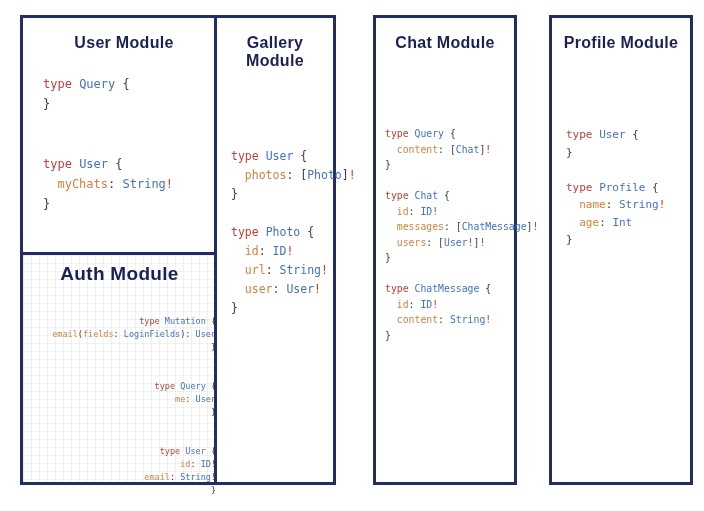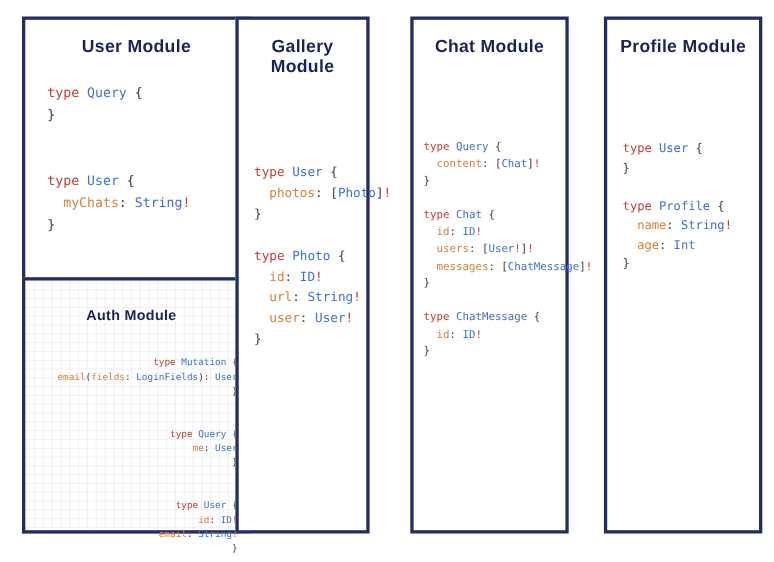--- a/index.html
+++ b/index.html
@@ -36,21 +36,21 @@
   .p-profile .code { margin-top:74px; padding-left:14px; font-size:11px;   line-height:17.5px; }
 
   .auth-box {
     position:absolute; left:-3px; right:6px; top:234px; bottom:-3px;
     border:3px solid var(--panel-border); background-color:#fff;
     background-image:
       linear-gradient(to right,  rgba(205,210,226,0.30) 1px, transparent 1px),
       linear-gradient(to bottom, rgba(205,210,226,0.30) 1px, transparent 1px);
     background-size:8px 8px;
   }
-  .auth-box .panel-title { margin-top:24px; font-size:13px; }
+  .auth-box .panel-title { margin-top:8px; font-size:19px; }
   .auth-box .code { margin-top:30px; padding-left:2px; font-size:8.5px; line-height:13px;text-align:right; }
 
   .tk-k { color:var(--kw); }
   .tk-t { color:var(--ty); }
   .tk-f { color:var(--fl); }
   .tk-p { color:var(--pu); }
   .tk-b { color:var(--bang); }
 </style>
 </head>
 <body>
@@ -104,26 +104,27 @@
 
 <div class="panel p-chat">
   <div class="panel-title">Chat Module</div>
   <div class="code">
       <div class="code-line"><span class="tk-k">type </span><span class="tk-t">Query </span><span class="tk-p">{</span></div>
       <div class="code-line"><span class="tk-f">  content</span><span class="tk-p">: [</span><span class="tk-t">Chat</span><span class="tk-p">]</span><span class="tk-b">!</span></div>
       <div class="code-line"><span class="tk-p">}</span></div>
       <div class="code-line">&nbsp;</div>
       <div class="code-line"><span class="tk-k">type </span><span class="tk-t">Chat </span><span class="tk-p">{</span></div>
       <div class="code-line"><span class="tk-f">  id</span><span class="tk-p">: </span><span class="tk-t">ID</span><span class="tk-b">!</span></div>
+      <div class="code-line"><span class="tk-f">  messages</span><span class="tk-p">: [</span><span class="tk-t">ChatMessage</span><span class="tk-p">]</span><span class="tk-b">!</span></div>
       <div class="code-line"><span class="tk-f">  users</span><span class="tk-p">: [</span><span class="tk-t">User</span><span class="tk-b">!</span><span class="tk-p">]</span><span class="tk-b">!</span></div>
-      <div class="code-line"><span class="tk-f">  messages</span><span class="tk-p">: [</span><span class="tk-t">ChatMessage</span><span class="tk-p">]</span><span class="tk-b">!</span></div>
       <div class="code-line"><span class="tk-p">}</span></div>
       <div class="code-line">&nbsp;</div>
       <div class="code-line"><span class="tk-k">type </span><span class="tk-t">ChatMessage </span><span class="tk-p">{</span></div>
       <div class="code-line"><span class="tk-f">  id</span><span class="tk-p">: </span><span class="tk-t">ID</span><span class="tk-b">!</span></div>
+      <div class="code-line"><span class="tk-f">  content</span><span class="tk-p">: </span><span class="tk-t">String</span><span class="tk-b">!</span></div>
       <div class="code-line"><span class="tk-p">}</span></div>
     </div>
 </div>
 
 <div class="panel p-profile">
   <div class="panel-title">Profile Module</div>
   <div class="code">
       <div class="code-line"><span class="tk-k">type </span><span class="tk-t">User </span><span class="tk-p">{</span></div>
       <div class="code-line"><span class="tk-p">}</span></div>
       <div class="code-line">&nbsp;</div>

